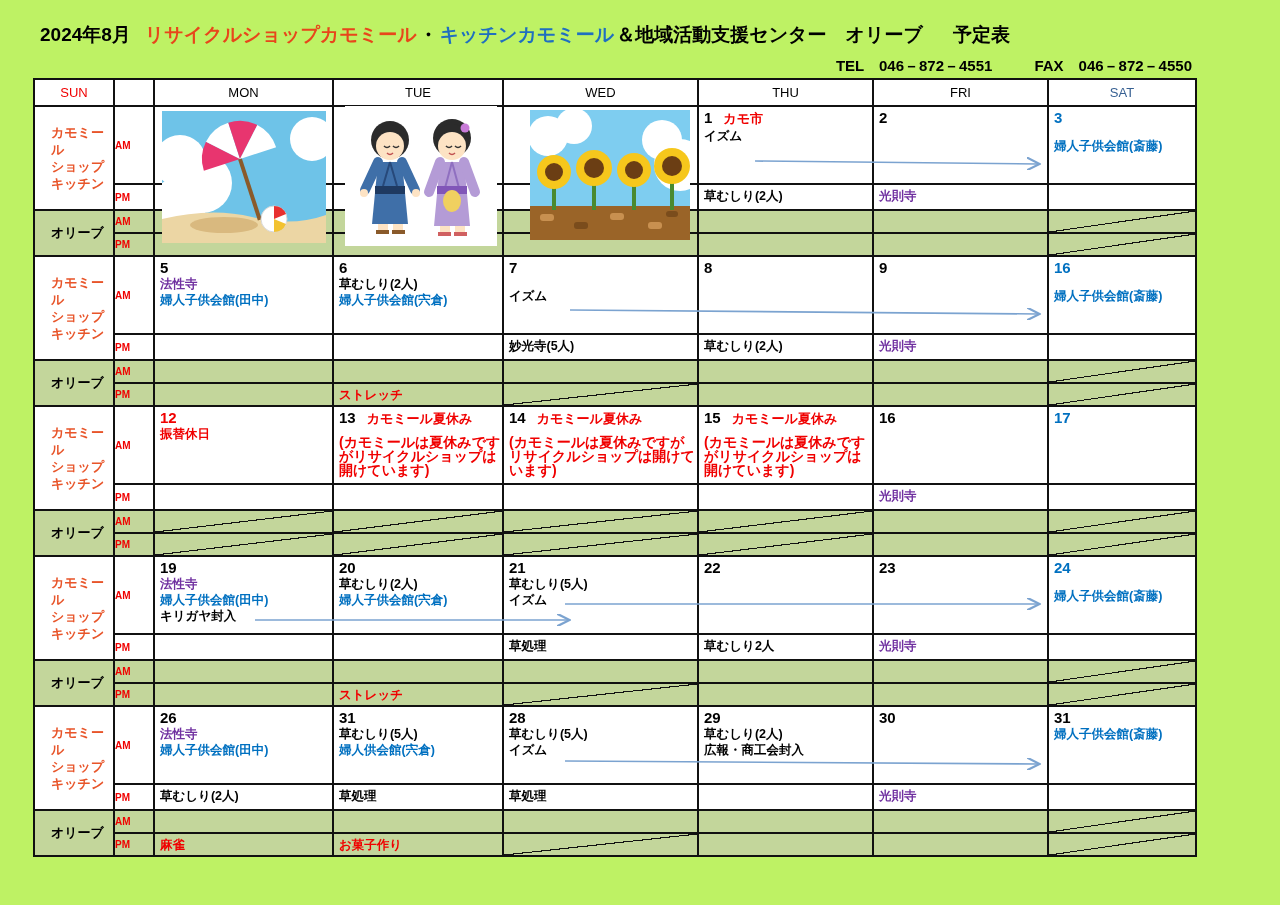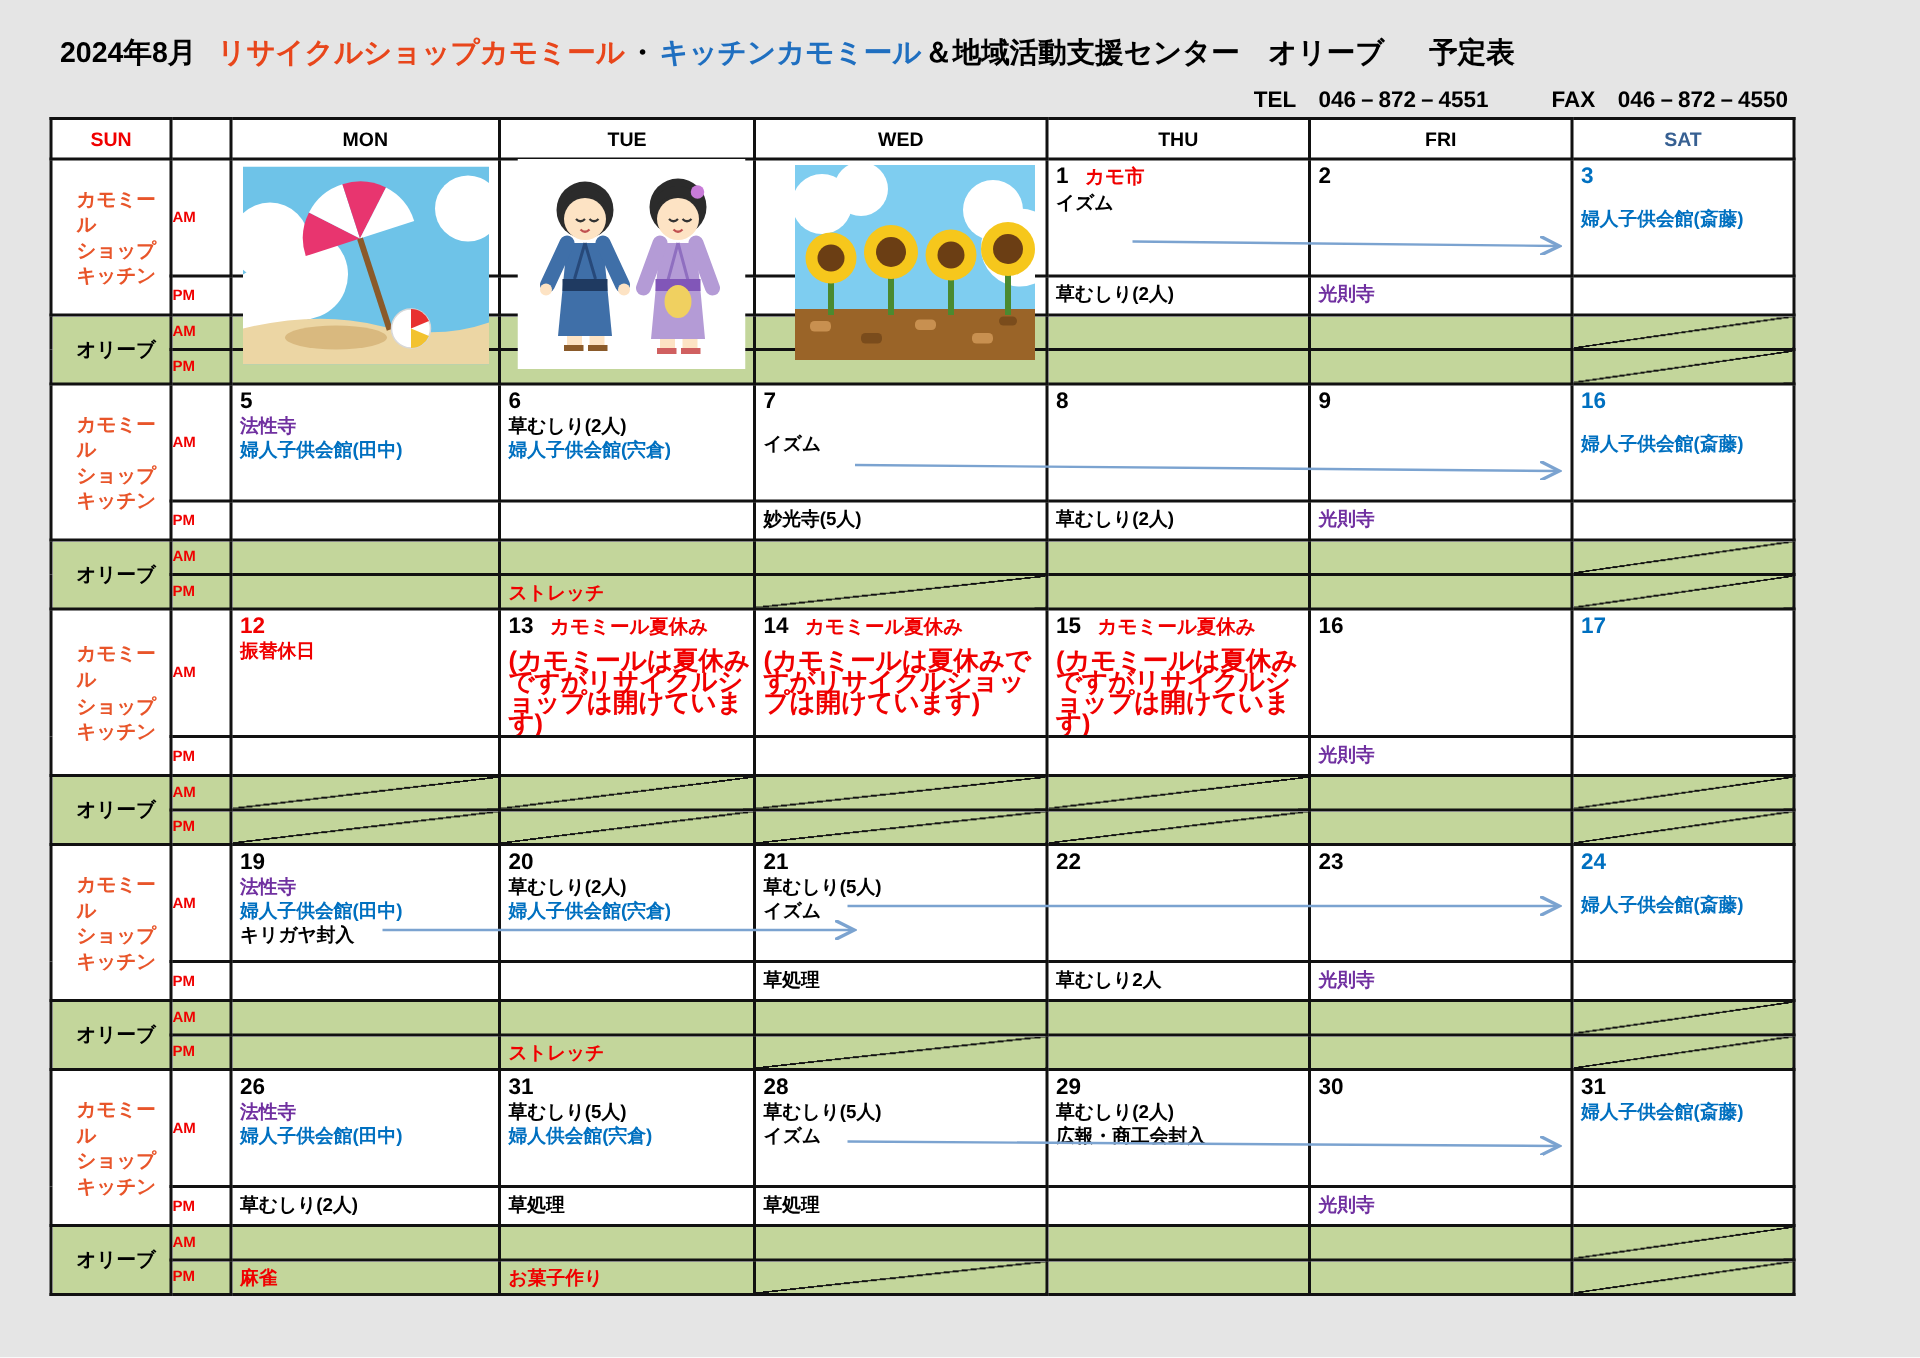--- a/index.html
+++ b/index.html
@@ -1,47 +1,47 @@
 <!DOCTYPE html>
 <html><head>
 <meta charset="utf-8">
 <style>
   *{box-sizing:border-box;margin:0;padding:0}
   html,body{background:#fff}
   body{font-family:"Liberation Sans","DejaVu Sans",sans-serif;font-weight:bold}
-  .page{position:relative;width:1280px;height:905px;background:#e5e5e5;overflow:hidden}
+  .page{position:relative;width:1280px;height:905px;background:#bef264;overflow:hidden}
   .title{position:absolute;left:40px;top:22px;font-size:19px;white-space:nowrap;color:#000}
   .title span{margin-right:2px}
   .t-month{margin-right:14px !important}
   .t-shop{color:#e8461b}
   .t-kitchen{color:#1f6fc0}
   .t-suffix{margin-left:28px !important}
   .contact{position:absolute;top:57px;left:0;width:1192px;text-align:right;font-size:15px;color:#000;white-space:nowrap}
   .contact .fax{margin-left:42px}
   table{position:absolute;left:33px;top:78px;border-collapse:collapse;table-layout:fixed;width:1162px;background:#fff}
   td,th{border:2px solid #111;padding:0;vertical-align:top;overflow:hidden}
-  th{font-size:13px;text-align:center;vertical-align:middle;height:27px;color:#000;font-weight:bold}
+  th{font-size:13px;text-align:center;vertical-align:middle;height:27px;color:#000;font-weight:normal}
   th.sun{color:#f00000}
   th.sat{color:#376092}
   tr.r-am{height:78px}
   tr.r-pm{height:26px}
   tr.r-oam{height:23px}
   tr.r-opm{height:23px}
   td.green{background-color:#c3d69b}
   td.slash{background-image:linear-gradient(to bottom right,transparent 48.8%,#111 48.8%,#111 51.4%,transparent 51.4%)}
   .group-label{font-size:13px;vertical-align:middle;padding-left:16px;line-height:1.32}
   .kamo{color:#e8552a}
   .olive-lbl{color:#000}
   .ampm{font-size:10px;text-align:left;vertical-align:middle;color:#f00000}
   .day-head{display:flex;gap:11px;align-items:baseline;padding:2px 0 0 5px;font-size:15px}
   .num-black{color:#000}.num-red{color:#f00000}.num-blue{color:#0070c0}
   .day-title{font-size:13px;color:#f00000}
   .line{font-size:12.5px;line-height:16px;padding-left:5px;color:#000}
   .line.gap{margin-top:12px}
-  .line.small{font-size:17px;line-height:14px;margin-top:7px;padding-right:0}
+  .line.small{font-size:14px;line-height:14px;margin-top:7px;padding-right:0}
   .c-black{color:#000}.c-red{color:#f00000}.c-blue{color:#0070c0}.c-purple{color:#7030a0}
   .r-pm .line,.r-opm .line,.r-oam .line{padding-top:3px}
   .note{position:absolute;top:858px;left:33px;width:1150px;text-align:right;font-size:14px;color:#000}
   .pic{position:absolute;z-index:4}
   .arrows{position:absolute;left:0;top:0;width:1280px;height:905px;pointer-events:none;z-index:3}
 </style>
 </head>
 <body>
 
 <div class="page">

